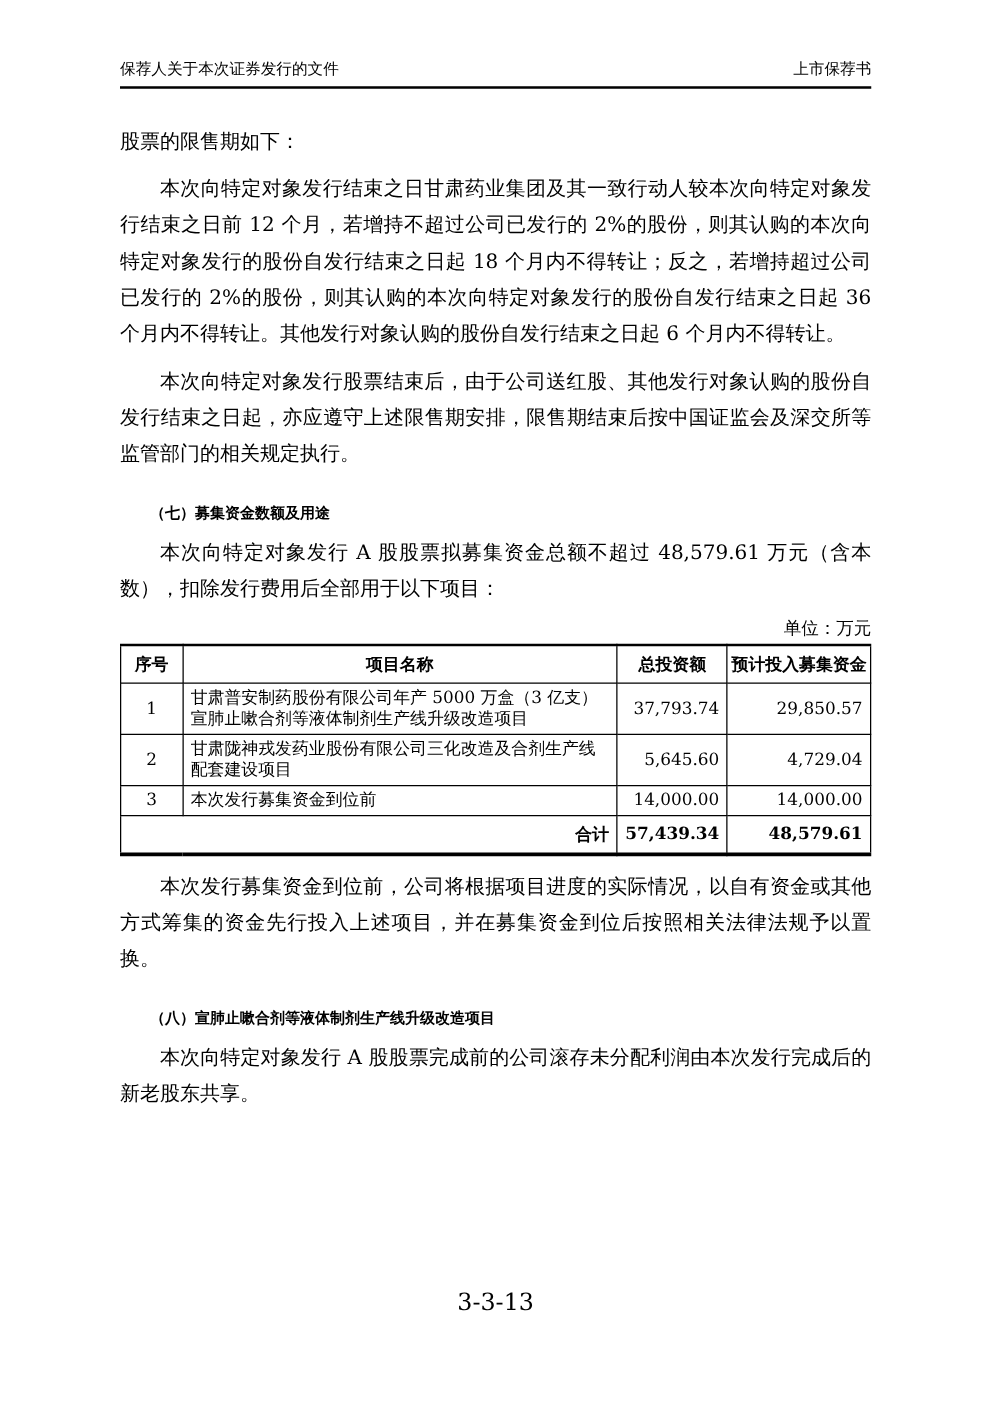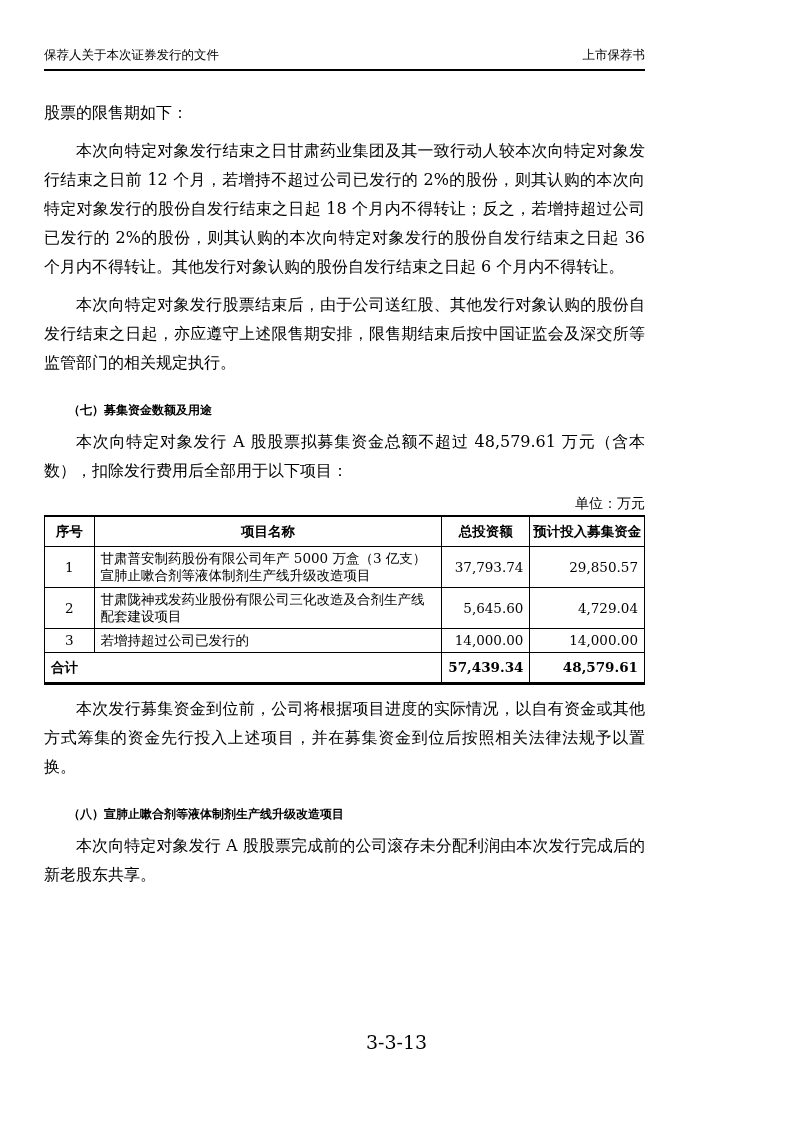--- a/index.html
+++ b/index.html
@@ -7,21 +7,21 @@
   .page {
     position: relative;
     width: 793px;
     height: 1122px;
     margin: 0 auto;
     background: #ffffff;
     color: #000000;
     font-family: "DejaVu Serif", "Liberation Serif", serif;
     overflow: hidden;
   }
-  .content { margin: 0 44px; width: 601px; }
+  .content { margin: 0 96px; width: 601px; }
 
   
   .running-header {
     display: flex;
     justify-content: space-between;
     align-items: flex-end;
     padding-top: 47px;
     padding-bottom: 7px;
     border-bottom: 2px solid #000;
     font-size: 12.5px;
@@ -77,21 +77,21 @@
     padding: 6px 2px;
   }
   td.c { text-align: center; }
   td.num { text-align: right; padding-right: 8px; }
   tr.total td {
     font-weight: bold;
     padding: 6px 6px;
   }
   tr.total td.label {
     font-family: "Liberation Sans", "DejaVu Sans", sans-serif;
-    text-align: left;
+    text-align: right;
     border-radius: 6px;
   }
   p.after-table { margin-top: 17px; }
 
   .page-footer {
     position: absolute;
     left: 0;
     top: 1031px;
     width: 100%;
     text-align: center;
@@ -144,21 +144,21 @@
           <td class="num">29,850.57</td>
         </tr>
         <tr>
           <td class="c">2</td>
           <td>甘肃陇神戎发药业股份有限公司三化改造及合剂生产线配套建设项目</td>
           <td class="num">5,645.60</td>
           <td class="num">4,729.04</td>
         </tr>
         <tr>
           <td class="c">3</td>
-          <td>若增持超过公司已发行的</td>
+          <td>本次发行募集资金到位前</td>
           <td class="num">14,000.00</td>
           <td class="num">14,000.00</td>
         </tr>
         <tr class="total">
           <td class="label" colspan="2">合计</td>
           <td class="num">57,439.34</td>
           <td class="num">48,579.61</td>
         </tr>
       </tbody>
     </table>

